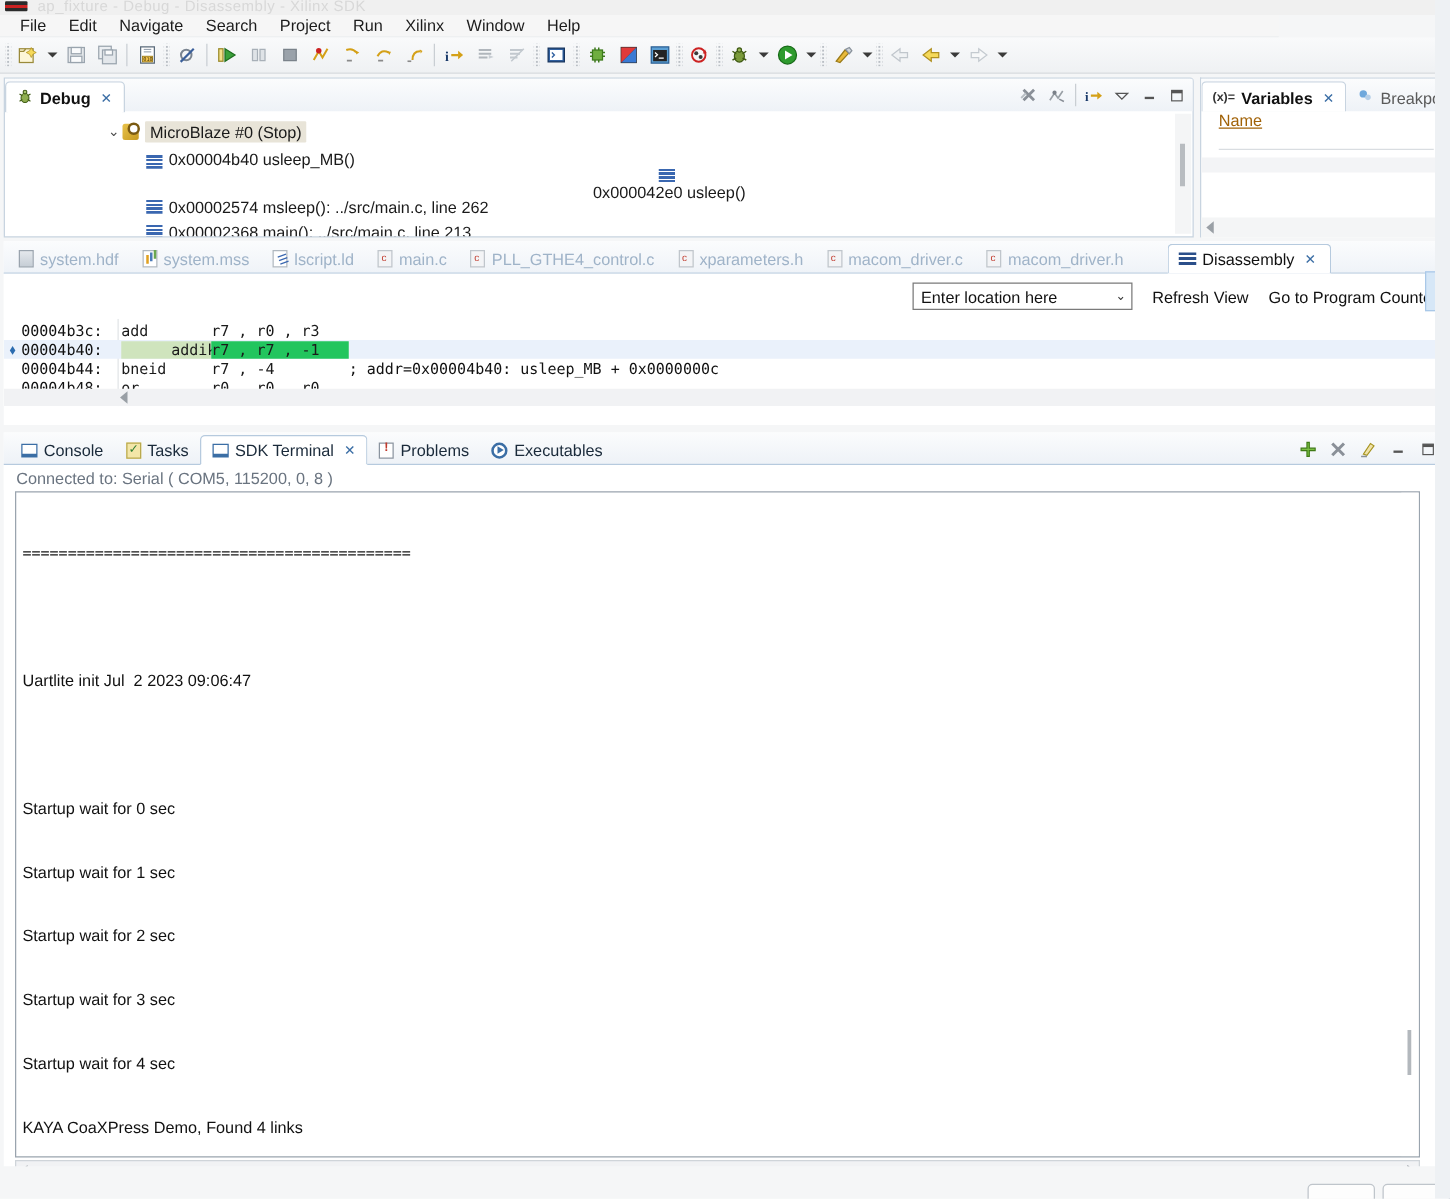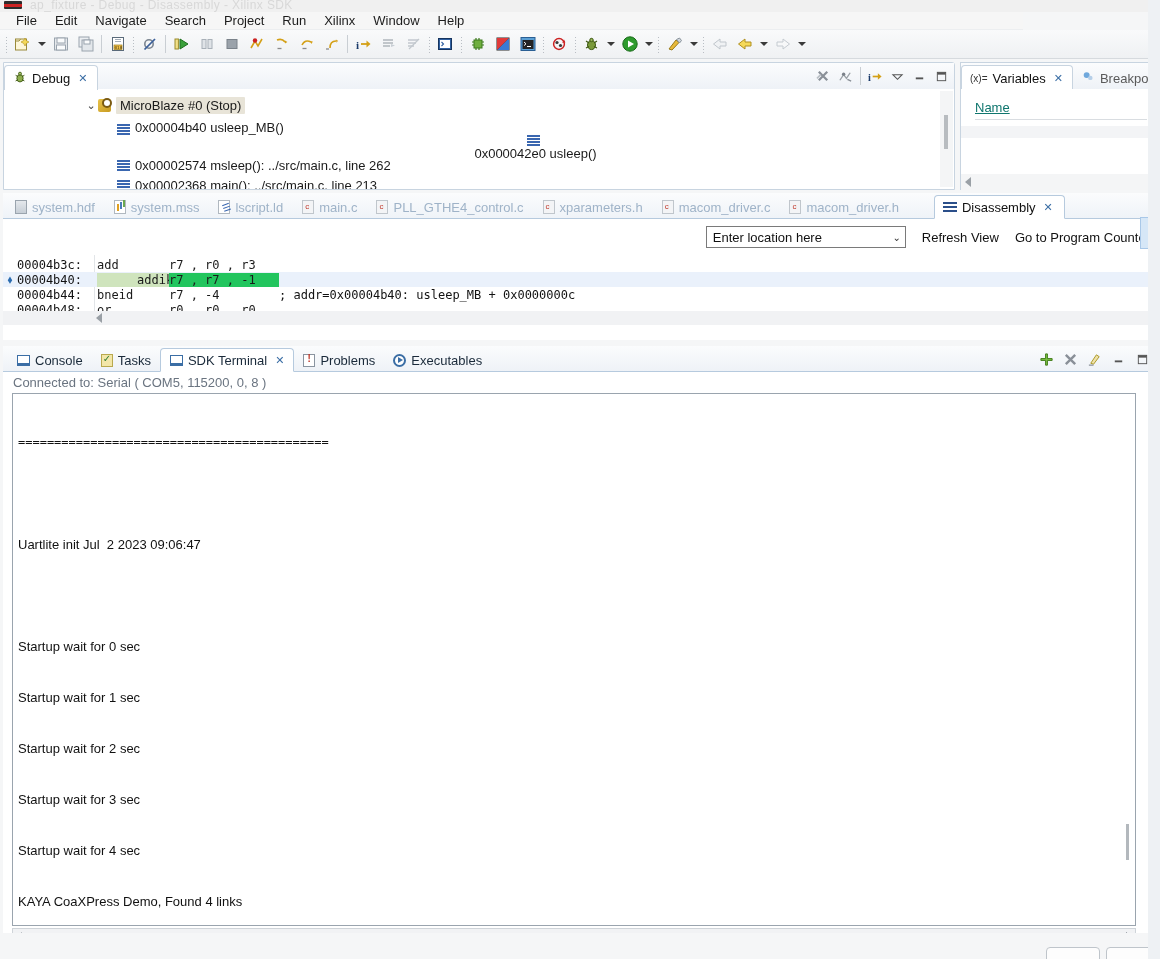--- a/index.html
+++ b/index.html
@@ -64,21 +64,21 @@
   .debug-panel {
     position:absolute; left:3px; top:62px; width:952px; height:128px;
     background:#fff; border:1px solid #c8d4e0; border-radius:0 3px 0 0;
   }
   .view-tabbar {
     height:26px; background:linear-gradient(to bottom,#fbfcfd,#eef2f7);
     display:flex; align-items:flex-end; position:relative;
   }
   .view-tab {
     display:flex; align-items:center; gap:5px; height:25px; padding:0 9px 0 8px;
-    font-size:13px; font-weight:normal; color:#111;
+    font-size:13px; font-weight:bold; color:#111;
     background:#fff; border:1px solid #c8d4e0; border-bottom:none;
     border-radius:4px 4px 0 0; position:relative; top:1px;
   }
   .view-tab.inactive { background:transparent; border-color:transparent; font-weight:normal; color:#5a5a5a; }
   .tab-close { font-size:11px; color:#3b6ea5; margin-left:3px; font-family:"DejaVu Sans", sans-serif; }
 
   .debug-toolbar {
     position:absolute; right:2px; top:2px; height:22px; display:flex; align-items:center; gap:1px;
   }
   .dt-btn { width:21px; height:21px; display:flex; align-items:center; justify-content:center; border-radius:2px; }
@@ -109,22 +109,22 @@
   }
   .debug-vscroll .thumb { position:absolute; left:4px; top:24px; width:4px; height:34px; background:#b8bcc0; }
 
   
   .vars-panel {
     position:absolute; left:960px; top:62px; width:196px; height:128px;
     background:#fff; border:1px solid #c8d4e0; border-bottom:none;
   }
   .vars-tabbar { height:26px; background:linear-gradient(to bottom,#fbfcfd,#eef2f7);
     display:flex; align-items:flex-end; overflow:hidden; }
-  .vars-header { height:26px; display:flex; align-items:flex-end; padding-left:14px;
-    font-size:13px; color:#0f766e;text-decoration:underline; }
+  .vars-header { height:26px; display:flex; align-items:flex-start; padding-left:14px;
+    font-size:13px; color:#a16207;text-decoration:underline; }
   .vars-sep { height:1px; background:#d9dde1; margin:4px 8px 0 14px; }
   .vars-band { height:12px; background:#f3f4f6; margin:6px 0 0 0; }
   .vars-hscroll { position:absolute; left:0; right:0; bottom:0; height:16px; background:#f4f5f6;
     display:flex; align-items:center; padding-left:4px; }
   .hs-arrow-left::after { content:""; border-top:5px solid transparent; border-bottom:5px solid transparent;
     border-right:6px solid #9aa0a6; display:block; }
 
   
   .right-sliver {
     position:absolute; left:1148px; top:190px; width:12px; height:400px;
@@ -162,21 +162,21 @@
     background:#3a67b0; box-shadow:0 3px 0 #3a67b0, 0 6px 0 #3a67b0; transform:rotate(-20deg); }
   .ficon.dis {
     background:none; border:none;
     background-image:repeating-linear-gradient(to bottom,#2b4f8a 0 2px,#ffffff 2px 4px);
     width:14px; height:10px;
   }
 
   .dis-toolbar { height:36px; background:#fff; display:flex; align-items:center;
     justify-content:flex-end; padding-right:6px; gap:0; position:relative; }
   .loc-combo {
-    width:200px; height:22px; border:1px solid #7a7a7a; background:#fff;
+    width:176px; height:22px; border:1px solid #7a7a7a; background:#fff;
     display:flex; align-items:center; justify-content:space-between;
     padding:0 4px 0 6px; font-size:13px; color:#111;
   }
   .loc-combo .chev { font-size:10px; color:#333; font-family:"DejaVu Sans",sans-serif; }
   .dis-link { font-size:13px; color:#111; margin-left:16px; white-space:nowrap; }
   .dis-blue-box { position:absolute; right:-6px; top:-2px; width:22px; height:32px;
     background:#d6e7f7; border:1px solid #a9c8e8; }
 
   .dis-code {
     position:relative; height:70px; background:#fff; padding-top:2px;

